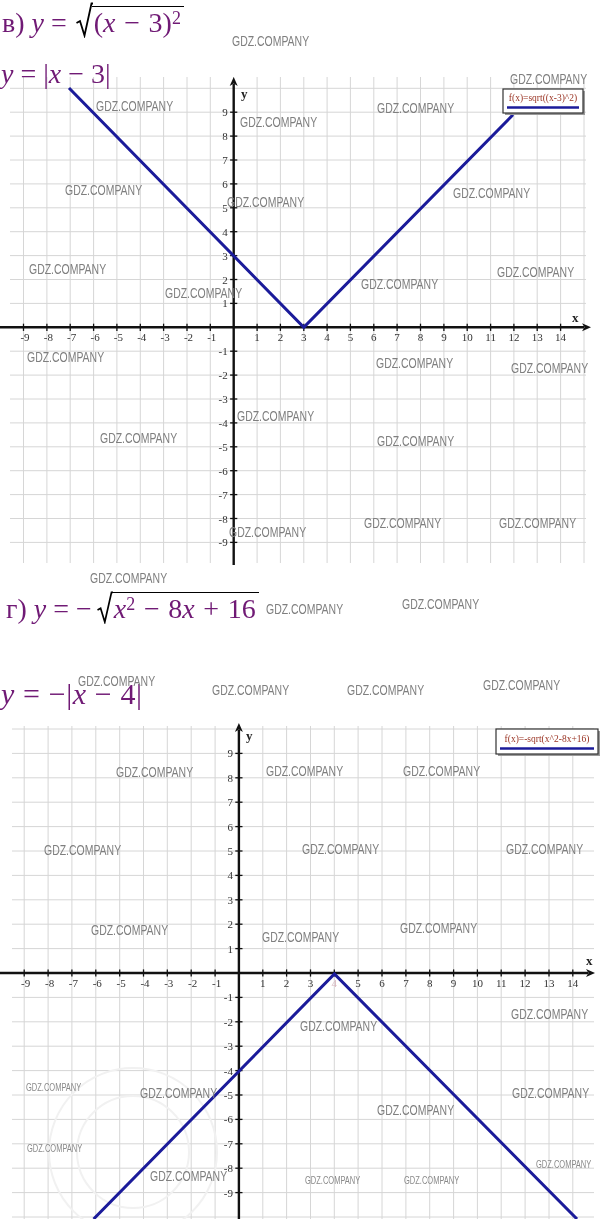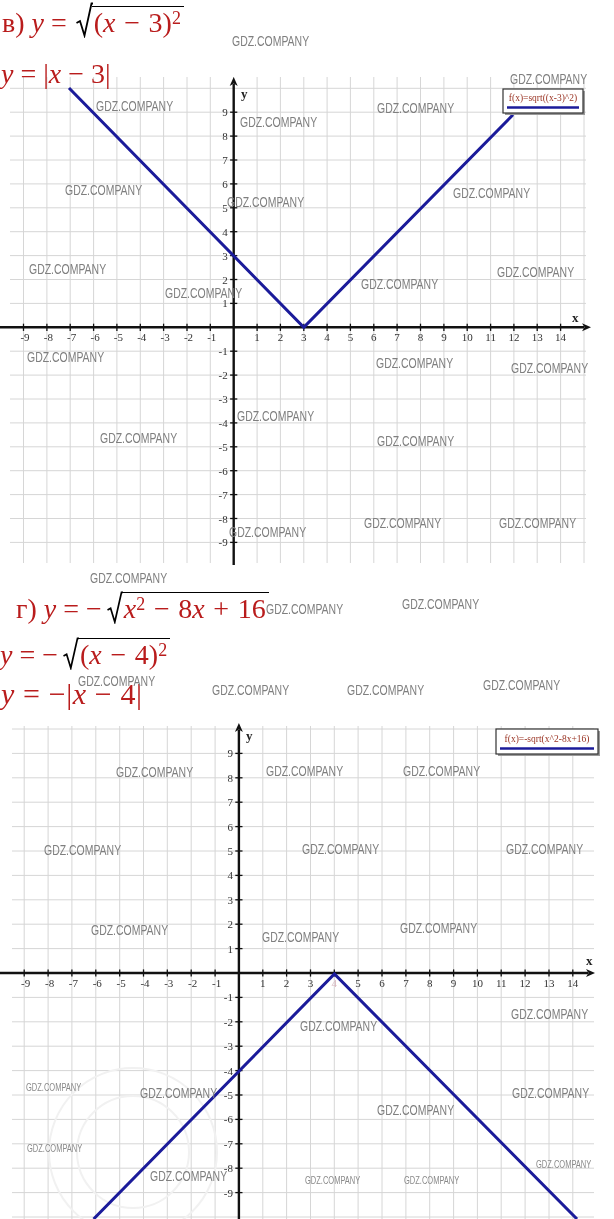--- a/index.html
+++ b/index.html
@@ -1,21 +1,21 @@
 <!DOCTYPE html>
 <html><head><meta charset="utf-8">
 <style>
 html,body{margin:0;padding:0;background:#fff}
 #page{position:relative;width:614px;height:1219px;overflow:hidden;background:#fff;
   font-family:"Liberation Serif",serif}
 .wm{position:absolute;font-family:"Liberation Sans",sans-serif;font-size:15.5px;
   color:#7f7f7f;transform:scaleX(0.675);transform-origin:0 0;white-space:nowrap;letter-spacing:0px;line-height:1}
 .wms{position:absolute;font-family:"Liberation Sans",sans-serif;font-size:10px;
   color:#8a8a8a;transform:scaleX(0.75);transform-origin:0 0;white-space:nowrap;line-height:1}
-.fx{position:absolute;font-family:"Liberation Serif",serif;font-size:28px;color:#b91c1c;white-space:nowrap}
+.fx{position:absolute;font-family:"Liberation Serif",serif;font-size:28px;color:#701a75;white-space:nowrap}
 .fx i{font-style:italic;font-family:"Liberation Serif",serif}
 .fx sup{font-size:18px;vertical-align:8px;line-height:0}
 .f2{font-size:28px}
 .f5{letter-spacing:0.6px;font-size:30px}
 .lh{display:inline-block;vertical-align:baseline}
 .radwrap{display:inline-block;position:relative;vertical-align:baseline}
 .radwrap svg{display:inline-block;vertical-align:-6px;margin-right:-1px}
 .undbar{display:inline-block;border-top:1.8px solid #000;padding:0 3px 0 2px;word-spacing:1.6px}
 </style></head>
 <body>
@@ -331,31 +331,26 @@
 </svg>
 
 <div class="fx" style="left:2px;top:2px">
   <span class="lh">в) <i>y</i> = </span><span class="radwrap" style="margin-left:9px"><svg width="17" height="36" viewBox="0 0 17 36">
           <path d="M0.5,21 L4,19 L8.5,33.5 L15.5,1.5 L17,1.5" fill="none" stroke="#000" stroke-width="1.8"></path>
         </svg><span class="undbar">(<i>x</i> − 3)<sup>2</sup></span></span>
 </div>
 
 <div class="fx" style="left:1px;top:58px"><span class="lh"><i>y</i> = |<i>x</i> − 3|</span></div>
 
-<div class="fx f2" style="left:16px;top:591px">
+<div class="fx f2" style="left:6px;top:591px">
   <span class="lh">г) <i>y</i> = −</span><span class="radwrap" style="margin-left:5px"><svg width="16" height="33" viewBox="0 0 16 33">
           <path d="M0.5,19 L3.6,17.3 L7.8,31 L14.5,1.4 L16,1.4" fill="none" stroke="#000" stroke-width="1.7"></path>
         </svg><span class="undbar"><i>x</i><sup>2</sup> − 8<i>x</i> + 16</span></span>
 </div>
 
-<div class="fx f2" style="left:0px;top:637px">
-  <span class="lh"><i>y</i> = −</span><span class="radwrap" style="margin-left:5px"><svg width="16" height="33" viewBox="0 0 16 33">
-          <path d="M0.5,19 L3.6,17.3 L7.8,31 L14.5,1.4 L16,1.4" fill="none" stroke="#000" stroke-width="1.7"></path>
-        </svg><span class="undbar">(<i>x</i> − 4)<sup>2</sup></span></span>
-</div>
 
 <div class="fx f2 f5" style="left:1px;top:677px"><span class="lh"><i>y</i> = −|<i>x</i> − 4|</span></div>
 
 <div class="wm" style="left:232px;top:33px">GDZ.COMPANY</div>
 <div class="wm" style="left:510px;top:71px">GDZ.COMPANY</div>
 <div class="wm" style="left:96px;top:98px">GDZ.COMPANY</div>
 <div class="wm" style="left:377px;top:100px">GDZ.COMPANY</div>
 <div class="wm" style="left:240px;top:114px">GDZ.COMPANY</div>
 <div class="wm" style="left:65px;top:182px">GDZ.COMPANY</div>
 <div class="wm" style="left:453px;top:185px">GDZ.COMPANY</div>

